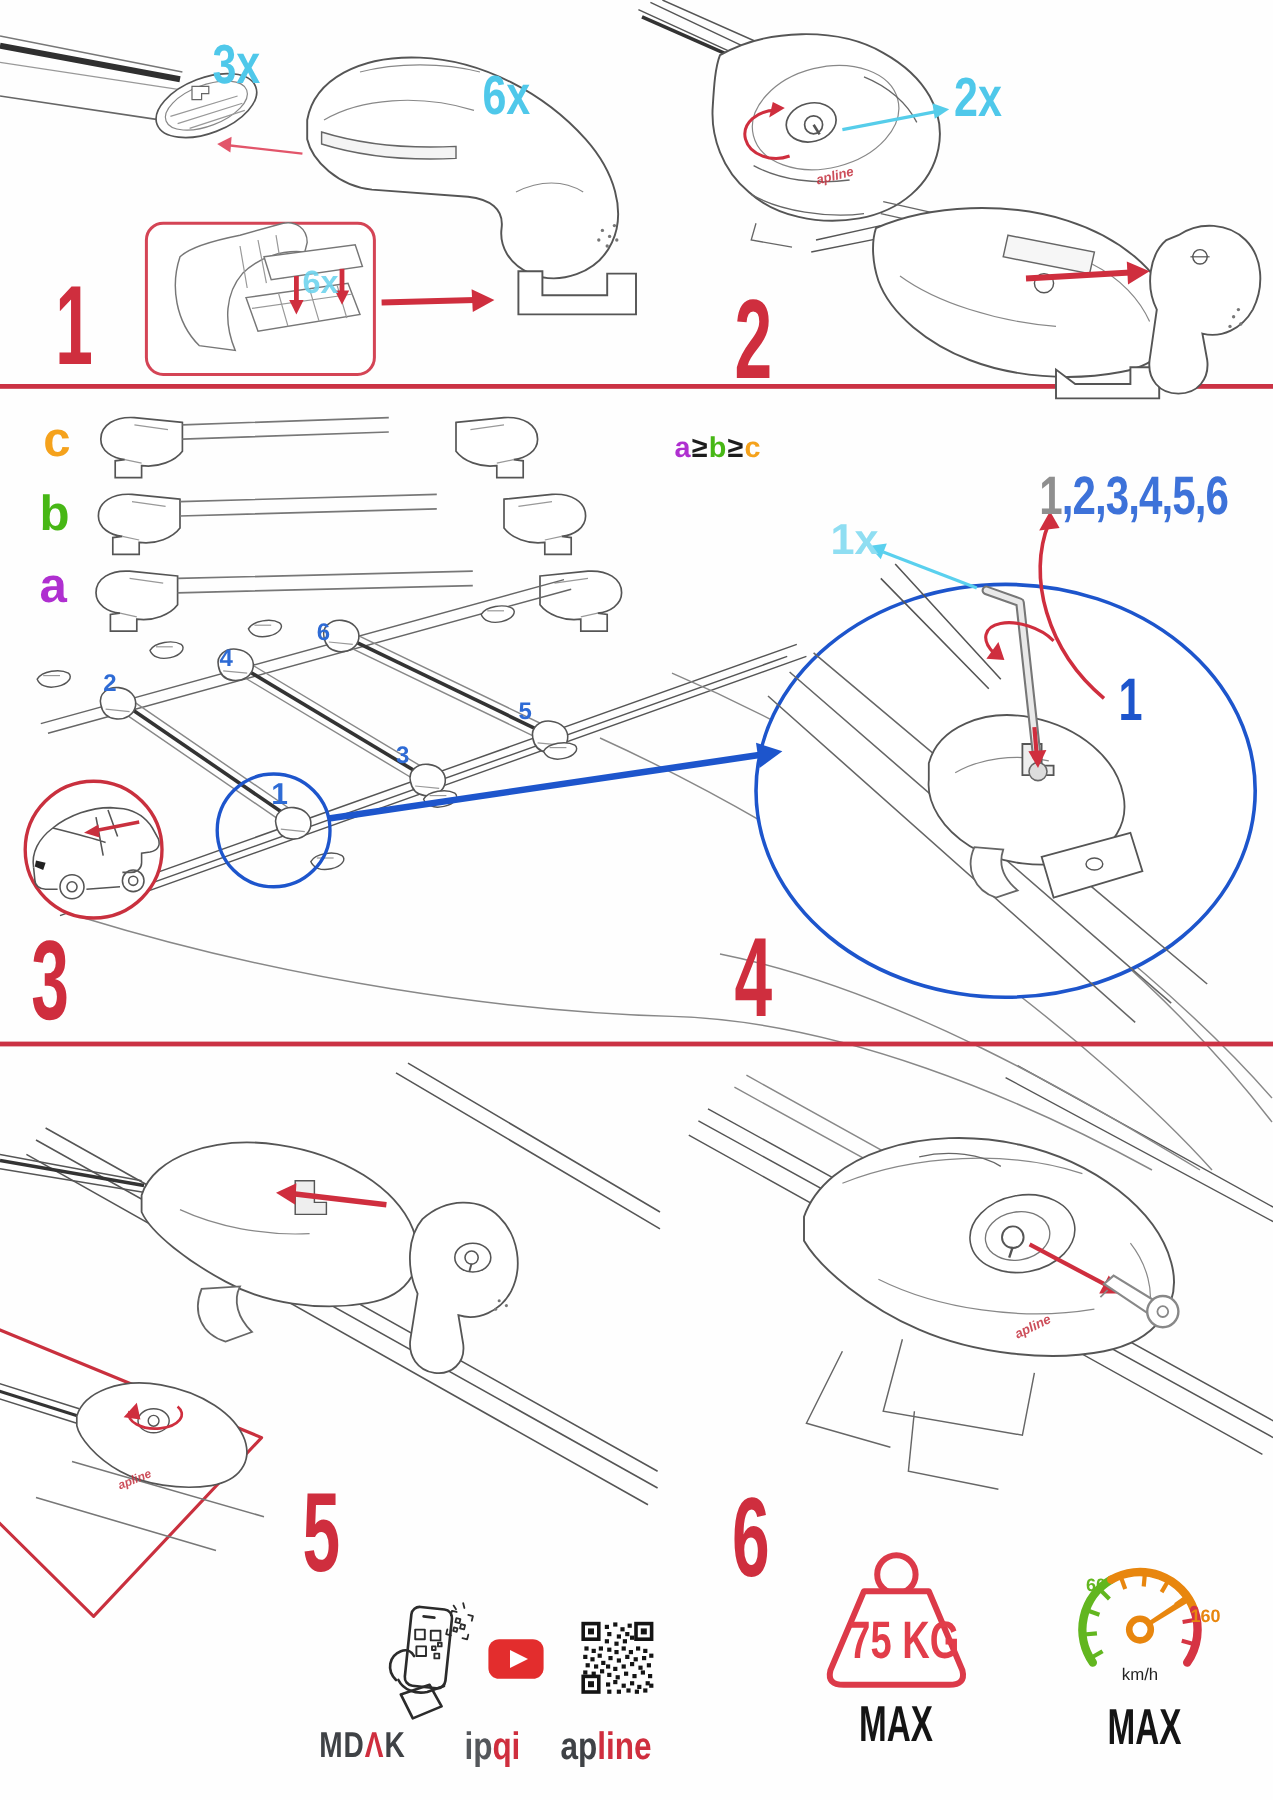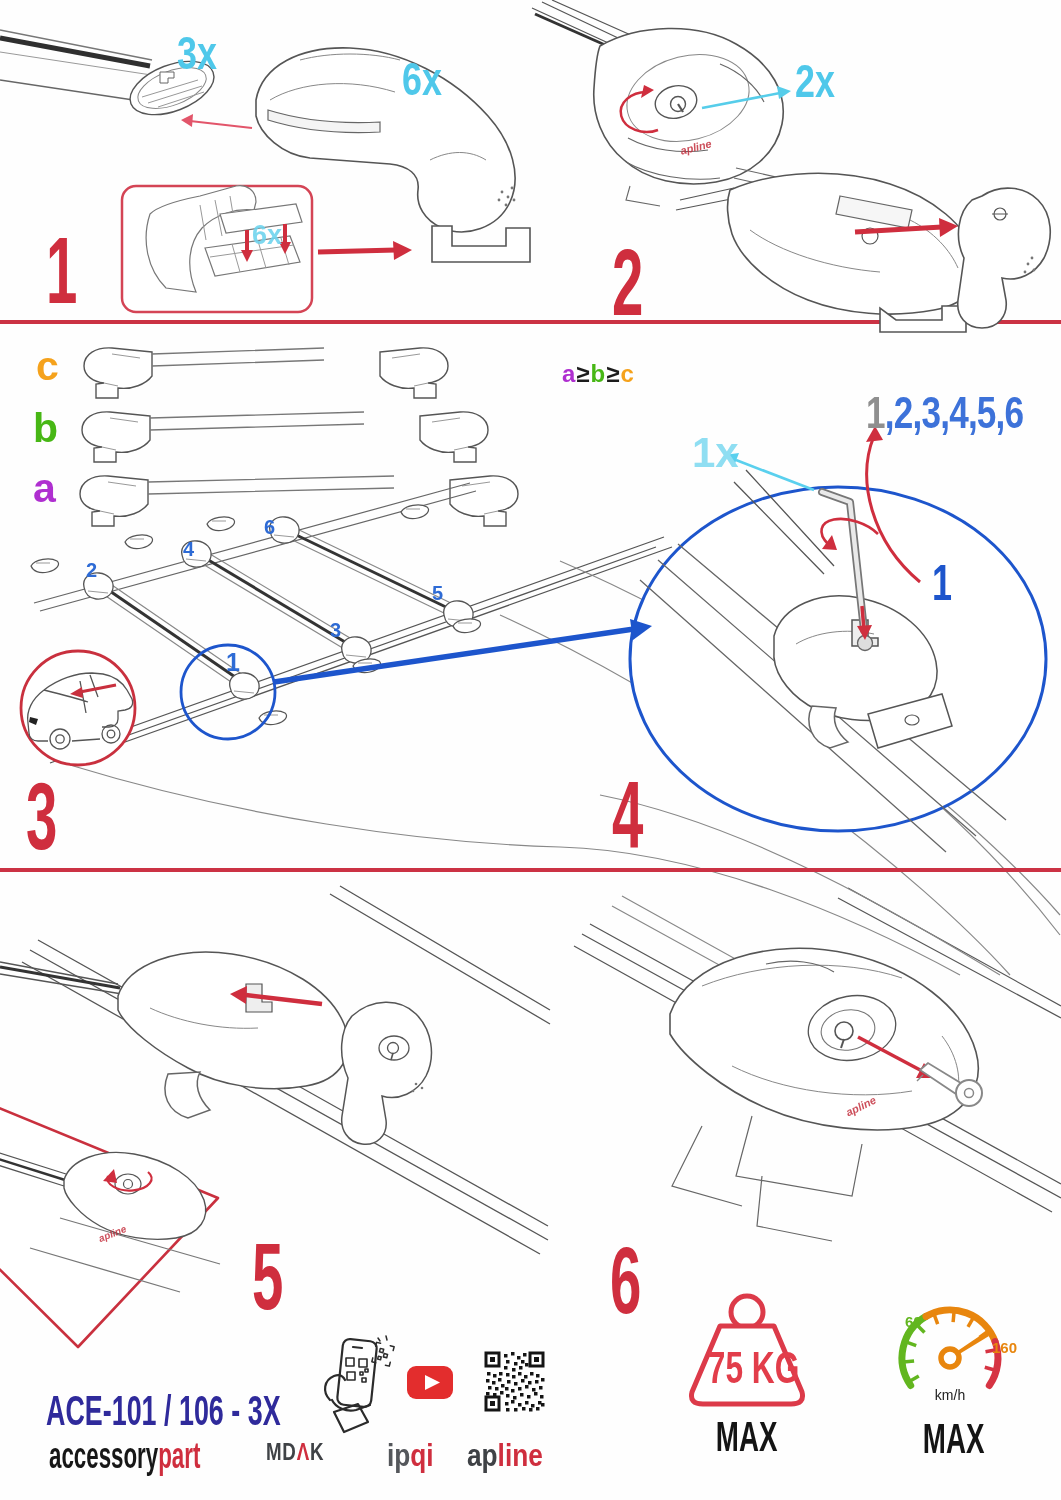--- a/index.html
+++ b/index.html
@@ -7,21 +7,21 @@
          font-family:"Liberation Sans",sans-serif;}
   svg{position:absolute;overflow:visible;}
   .lbl{position:absolute;line-height:1;white-space:nowrap;font-family:"Liberation Sans",sans-serif;}
   .cond{display:inline-block;transform-origin:0 0;}
   .condc{display:inline-block;transform-origin:50% 0;}
   .stepnum{font-weight:bold;color:#cf2e3e;font-size:94px;}
   .stepnum .cond{transform:scaleX(.60);}
   .qty{font-weight:bold;color:#4fc8ea;font-size:46px;}
   .qty .cond{transform:scaleX(.78);}
   .qty-sm{font-weight:bold;color:#6fd4ee;font-size:27px;opacity:.9;}
-  .qty-lt{font-weight:bold;color:#8fdef2;font-size:42px;}
+  .qty-lt{font-weight:bold;color:#8fdef2;font-size:36px;}
   .roofnum{font-weight:bold;color:#2e6bd5;font-size:20px;}
   .sizelbl{font-weight:bold;font-size:41px;}
   .rule{font-weight:bold;font-size:24px;letter-spacing:1px;}
   .seq{font-weight:bold;font-size:45px;letter-spacing:-1px;}
   .brandtiny{position:absolute;font-size:11px;font-weight:bold;font-style:italic;color:#c4303e;opacity:.85;}
   .sep{position:absolute;left:0;width:1061px;height:4px;background:#cb3244;}
   .ftxt{font-weight:bold;margin-top:12px;}
 </style>
 </head>
 <body>
@@ -343,26 +343,20 @@
     <g fill="#fff" stroke="#888" stroke-width="1.8">
       <polygon points="368,184 376,177 412,199 404,208"></polygon>
       <circle cx="417" cy="207" r="13" stroke-width="2"></circle>
       <circle cx="417" cy="207" r="4.5" stroke-width="1.5"></circle>
       <line x1="371" y1="189" x2="365" y2="195" stroke-width="1.4"></line>
     </g>
   </svg>
   <div class="brandtiny" style="left:845px;top:1100px;transform:rotate(-26deg);z-index:4">apline</div>
   <div class="lbl stepnum" style="left:610px;top:1234px;z-index:4"><span class="cond">6</span></div>
 
-  <div class="lbl ftxt" style="left:46px;top:1378px;font-size:42px;color:#2f2a9b;letter-spacing:0px;z-index:5">
-    <span class="cond" style="transform:scaleX(.64)">ACE-101 / 106 - 3X</span>
-  </div>
-  <div class="lbl ftxt" style="left:49px;top:1426px;font-size:36px;z-index:5">
-    <span class="cond" style="transform:scaleX(.62)"><span style="color:#171717">accessory</span><span style="color:#cf2e3e">part</span></span>
-  </div>
 
   <svg style="left:312px;top:1336px;z-index:5" width="82" height="100" viewBox="0 0 82 100">
     <g fill="none" stroke="#2b2b2b" stroke-width="2.2" stroke-linecap="round" stroke-linejoin="round">
       <rect x="28" y="4" width="34" height="66" rx="7" transform="rotate(6 45 37)"></rect>
       <line x1="41" y1="11" x2="50" y2="12"></line>
       <g stroke-width="1.6">
         <rect x="34" y="22" width="8" height="8"></rect>
           <rect x="47" y="23" width="8" height="8"></rect>
           <rect x="35" y="36" width="8" height="8"></rect>
         <rect x="48" y="36" width="3" height="3"></rect>
@@ -374,21 +368,21 @@
       <path d="M22,76 L46,68 L56,86 L32,96 Z"></path>
       <g transform="rotate(14 70 18)" stroke-width="1.5">
         <path d="M62,8 h4 M62,8 v4 M80,8 h-4 M80,8 v4 M62,28 h4 M62,28 v-4 M80,28 h-4 M80,28 v-4"></path>
         <rect x="67" y="13" width="3.5" height="3.5"></rect>
           <rect x="72" y="17" width="3.5" height="3.5"></rect>
           <rect x="67" y="21" width="3" height="3"></rect>
       </g>
       <path d="M66,2 L68,5 M74,0 L75,4" stroke-width="1.5"></path>
     </g>
   </svg>
-  <div class="lbl ftxt" style="left:266px;top:1428px;font-size:24px;letter-spacing:1px;z-index:5">
+  <div class="lbl ftxt" style="left:266px;top:1428px;font-size:30px;letter-spacing:1px;z-index:5">
     <span class="cond" style="transform:scaleX(.78)"><span style="color:#3f4246">MD</span><span style="color:#cf2e3e">Λ</span><span style="color:#3f4246">K</span></span>
   </div>
 
   <svg style="left:407px;top:1366px;z-index:5" width="46" height="34" viewBox="0 0 46 34">
     <rect x="0" y="0" width="46" height="33" rx="9" fill="#e32d2d"></rect>
     <polygon points="18,9 33,16.5 18,24" fill="#fff"></polygon>
   </svg>
   <div class="lbl ftxt" style="left:387px;top:1427px;font-size:32px;z-index:5">
     <span class="cond" style="transform:scaleX(.82)"><span style="color:#54575b">ip</span><span style="color:#cf2e3e">qi</span></span>
   </div>

